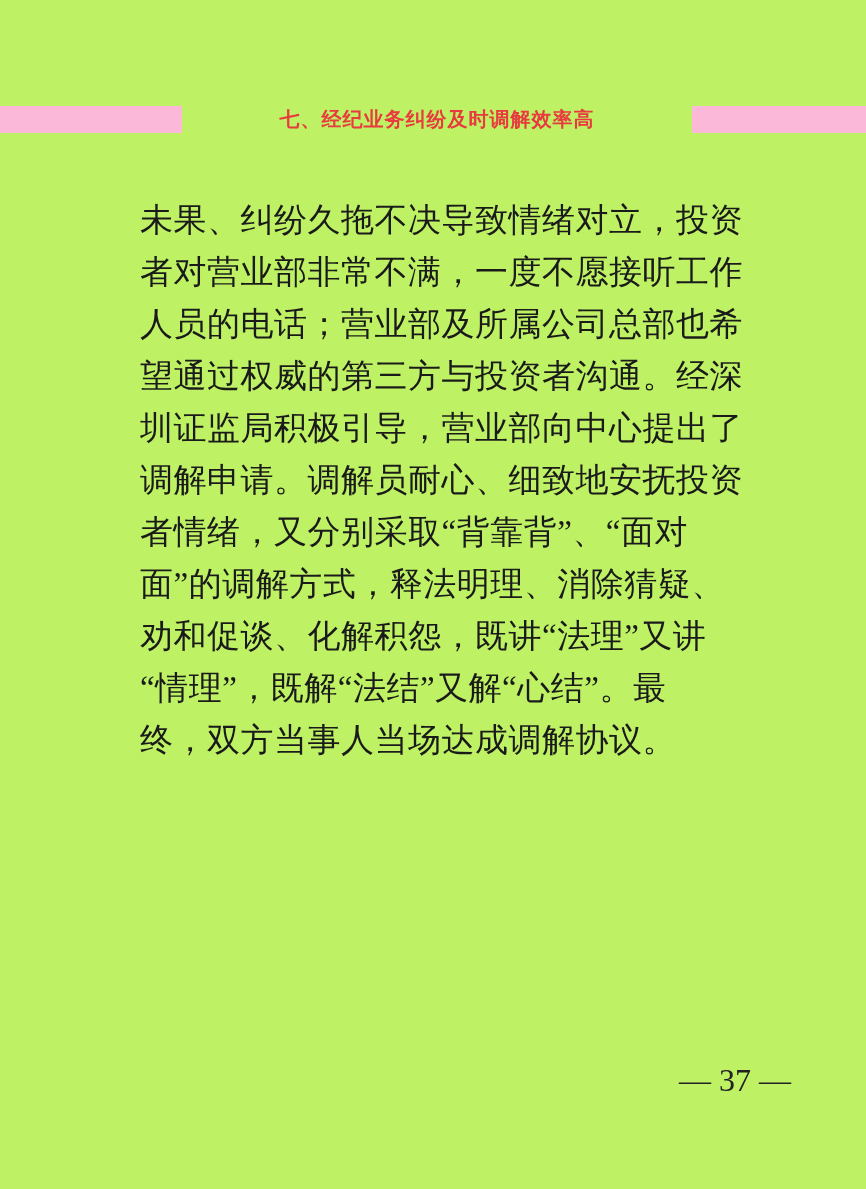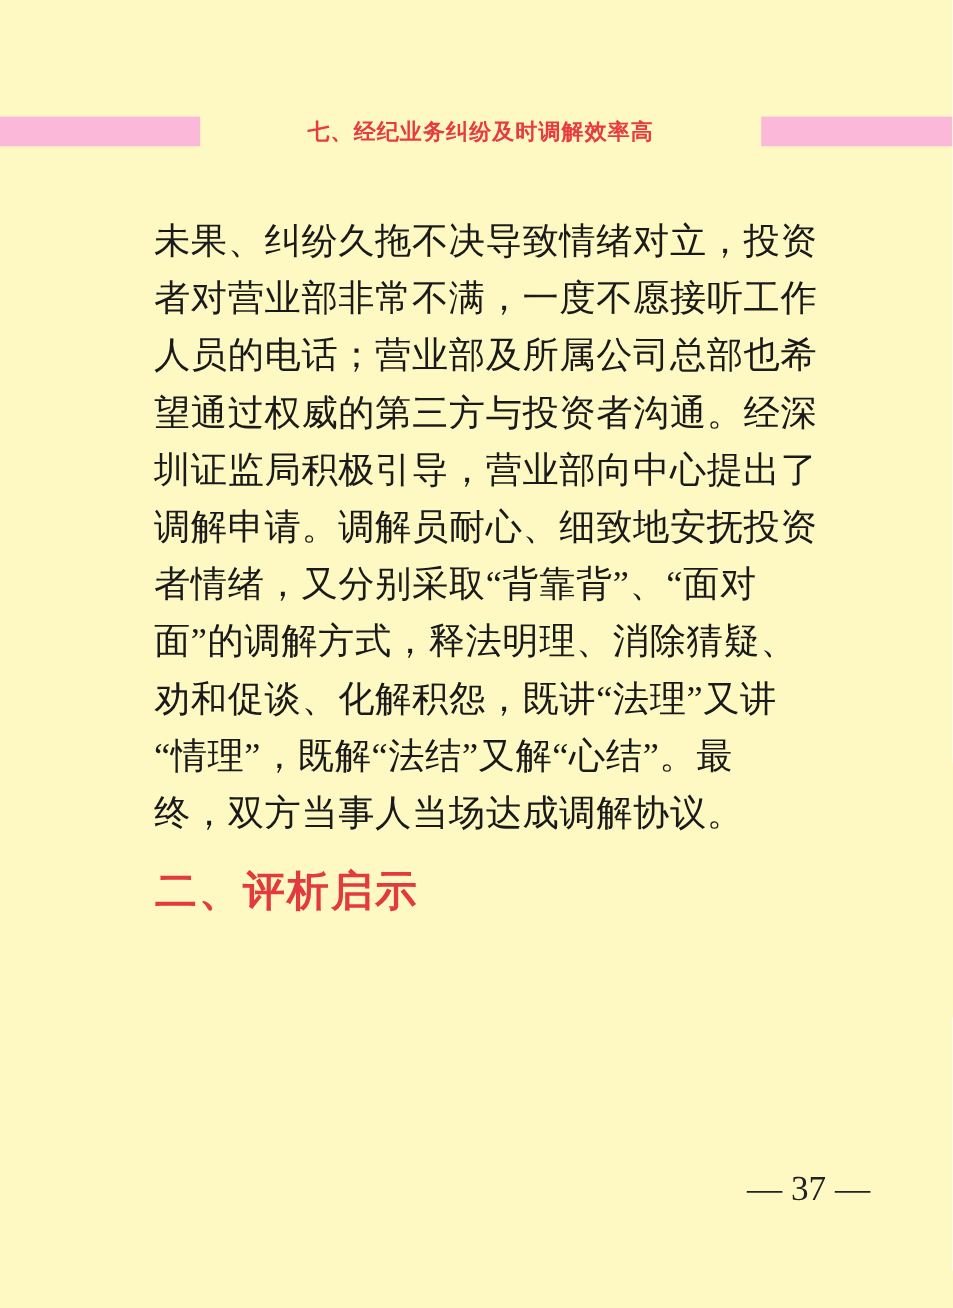--- a/index.html
+++ b/index.html
@@ -7,21 +7,21 @@
     --header_red: #e83a3f;
     --heading_red: #e23a3e;
     --ink: #1a1a1a;
   }
   * { margin: 0; padding: 0; box-sizing: border-box; }
   html, body { background: #ffffff; }
   .page {
     position: relative;
     width: 866px;
     height: 1189px;
-    background: #fef9c3;
+    background: #bef264;
     overflow: hidden;
     font-family: "Liberation Serif", "DejaVu Serif", serif;
     color: var(--ink);
   }
 
   
   .header-band {
     position: absolute;
     top: 106px;
     left: 0;
@@ -110,18 +110,17 @@
 人员的电话；营业部及所属公司总部也希
 望通过权威的第三方与投资者沟通。经深
 圳证监局积极引导，营业部向中心提出了
 调解申请。调解员耐心、细致地安抚投资
 者情绪，又分别采取“背靠背”、“面对
 面”的调解方式，释法明理、消除猜疑、
 劝和促谈、化解积怨，既讲“法理”又讲
 “情理”，既解“法结”又解“心结”。最
 终，双方当事人当场达成调解协议。</div>
 
-  <div class="section-heading">二、评析启示</div>
 
 
   <div class="page-number">— 37 —</div>
 
 </div>
 
 </body></html>

